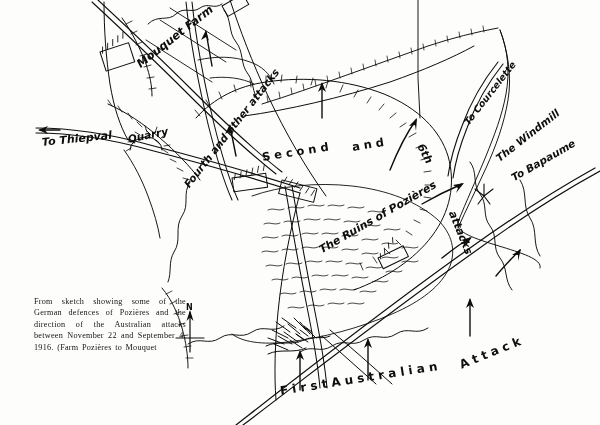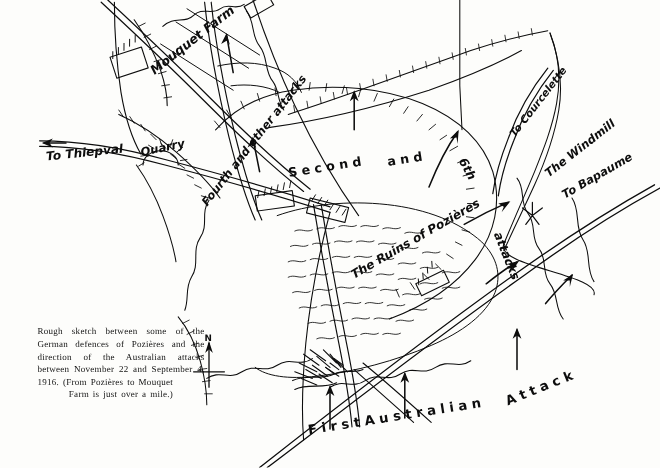--- a/index.html
+++ b/index.html
@@ -354,27 +354,26 @@
 
       <g stroke="#0d0d0d" stroke-width="1.2">
         <path d="M190,352 L190,312"></path>
         <path d="M190,310 l-3.5,11 l3.5,-3.5 l3.5,3.5 Z" fill="#0d0d0d" stroke="none"></path>
         <path d="M176,338 L204,338"></path>
       </g>
     </g>
   </svg>
 
   <div class="caption">
-    <span>Rough sketch between some</span>
+    <span>From sketch showing some</span>
     <span>of the German defences of</span>
     <span>Pozières and the direction of</span>
     <span>the Australian attacks between</span>
     <span>November 22 and September 4, 1916.</span>
-    <span>(From Pozières to Mouquet</span>
-    <span class="last">Farm is just over a mile.)</span>
+    <span>(Farm Pozières to Mouquet</span>
   </div>
 
   <div class="hand" id="compass-label" style="left:186px;top:303px;font-size:8px;font-style:normal;font-weight:700;">N</div>
 
   <div id="label-layer">
       <div class="hand" style="left: 138px; top: 58px; font-size: 11.5px; transform: rotate(-38deg);">Mouquet Farm</div>
       <div class="hand" style="left: 42px; top: 136px; font-size: 11px; transform: rotate(-6deg);">To Thiepval</div>
       <div class="hand" style="left: 128px; top: 133px; font-size: 10.5px; transform: rotate(-12deg);">Quarry</div>
       <div class="hand" style="left: 466px; top: 118px; font-size: 9.5px; transform: rotate(-52deg);">To Courcelette</div>
       <div class="hand" style="left: 497px; top: 153px; font-size: 10.5px; transform: rotate(-38deg);">The Windmill</div>

